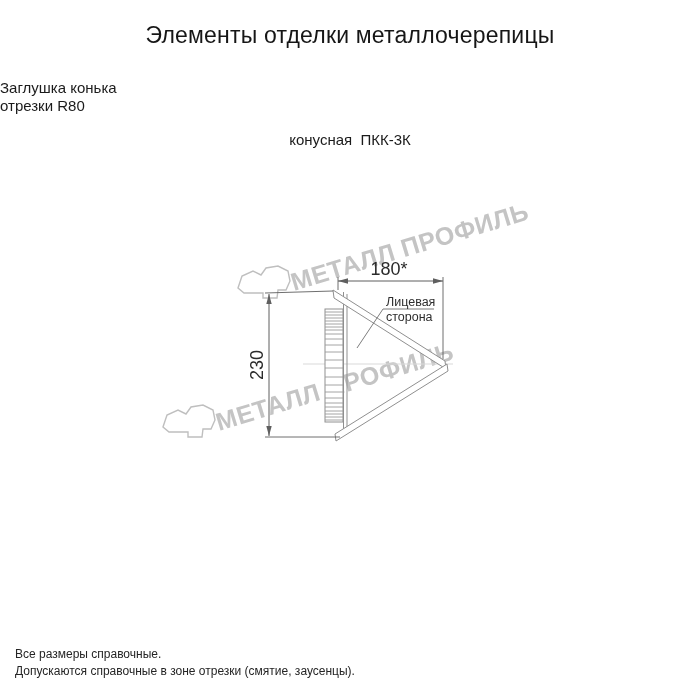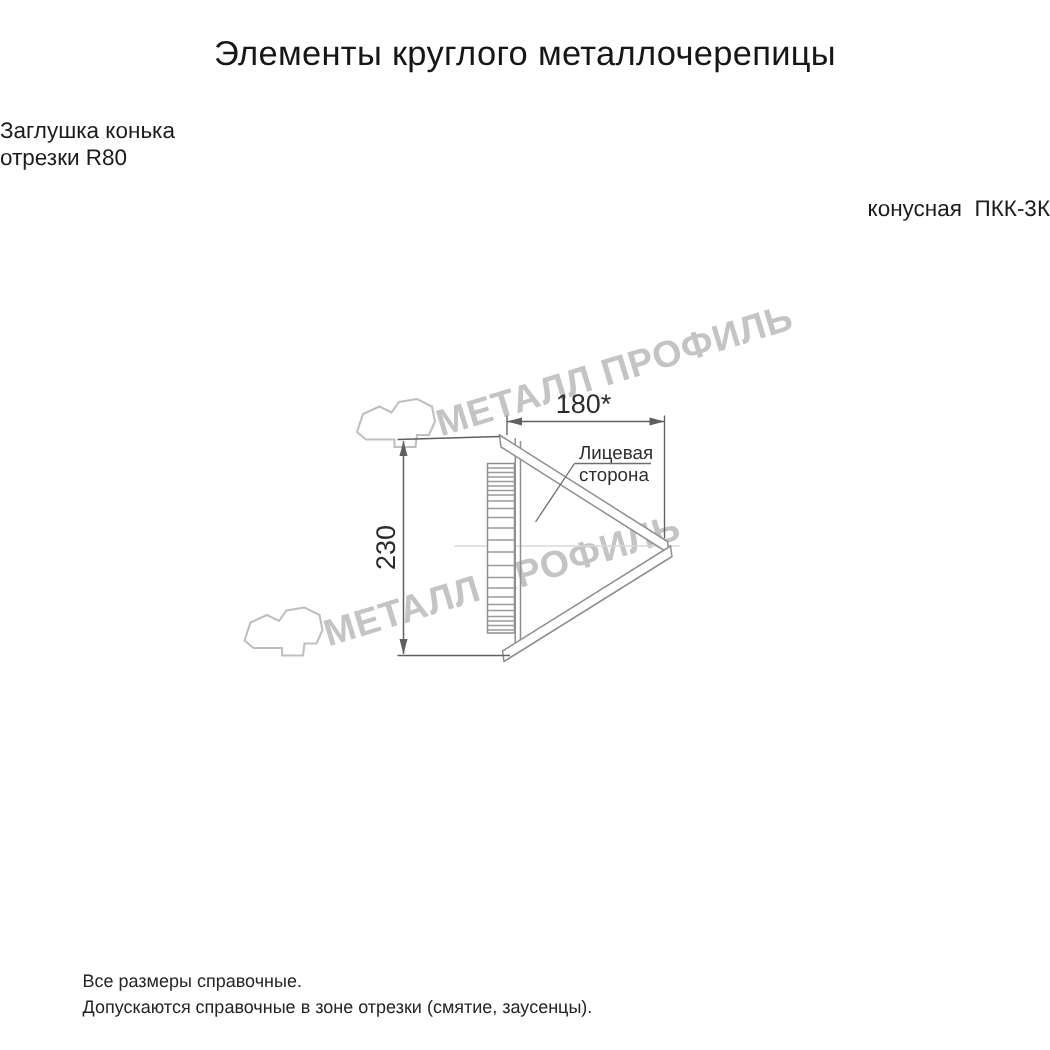--- a/index.html
+++ b/index.html
@@ -10,37 +10,37 @@
   .abs{position:absolute;}
   .page-title{
     top:22px;left:0;width:700px;text-align:center;
     font-size:23px;letter-spacing:0.2px;color:#161616;
   }
   .subtitle{
     top:79px;left:0;width:700px;text-align:left;
     font-size:15px;line-height:18px;color:#1b1b1b;
   }
   .variant{
-    top:131px;left:0;width:700px;text-align:right;
+    top:131px;left:0;width:700px;text-align:center;
     font-size:15px;color:#1b1b1b;white-space:pre;
   }
   .drawing-svg{top:0;left:0;width:700px;height:700px;}
   .footer{
     top:646px;left:15px;width:600px;
-    font-size:12px;line-height:17px;color:#252525;margin-left:40px;
+    font-size:12px;line-height:17px;color:#252525;
   }
   svg text{font-family:"Liberation Sans", sans-serif;}
   .dim-text{font-size:18px;fill:#2b2b2b;}
   .face-text{font-size:12.5px;fill:#2e2e2e;}
   .wm-text{font-size:25px;font-weight:bold;fill:#c4c4c4;letter-spacing:0.5px;}
 </style>
 </head>
 <body>
 
-<div class="abs page-title">Элементы круглого металлочерепицы</div>
+<div class="abs page-title">Элементы отделки металлочерепицы</div>
 
 <div class="abs subtitle">
   <div>Заглушка конька</div>
   <div>отрезки R80</div>
 </div>
 
 <div class="abs variant">конусная  ПКК-3К</div>
 
 <svg class="abs drawing-svg" viewBox="0 0 700 700" xmlns="http://www.w3.org/2000/svg">
 

